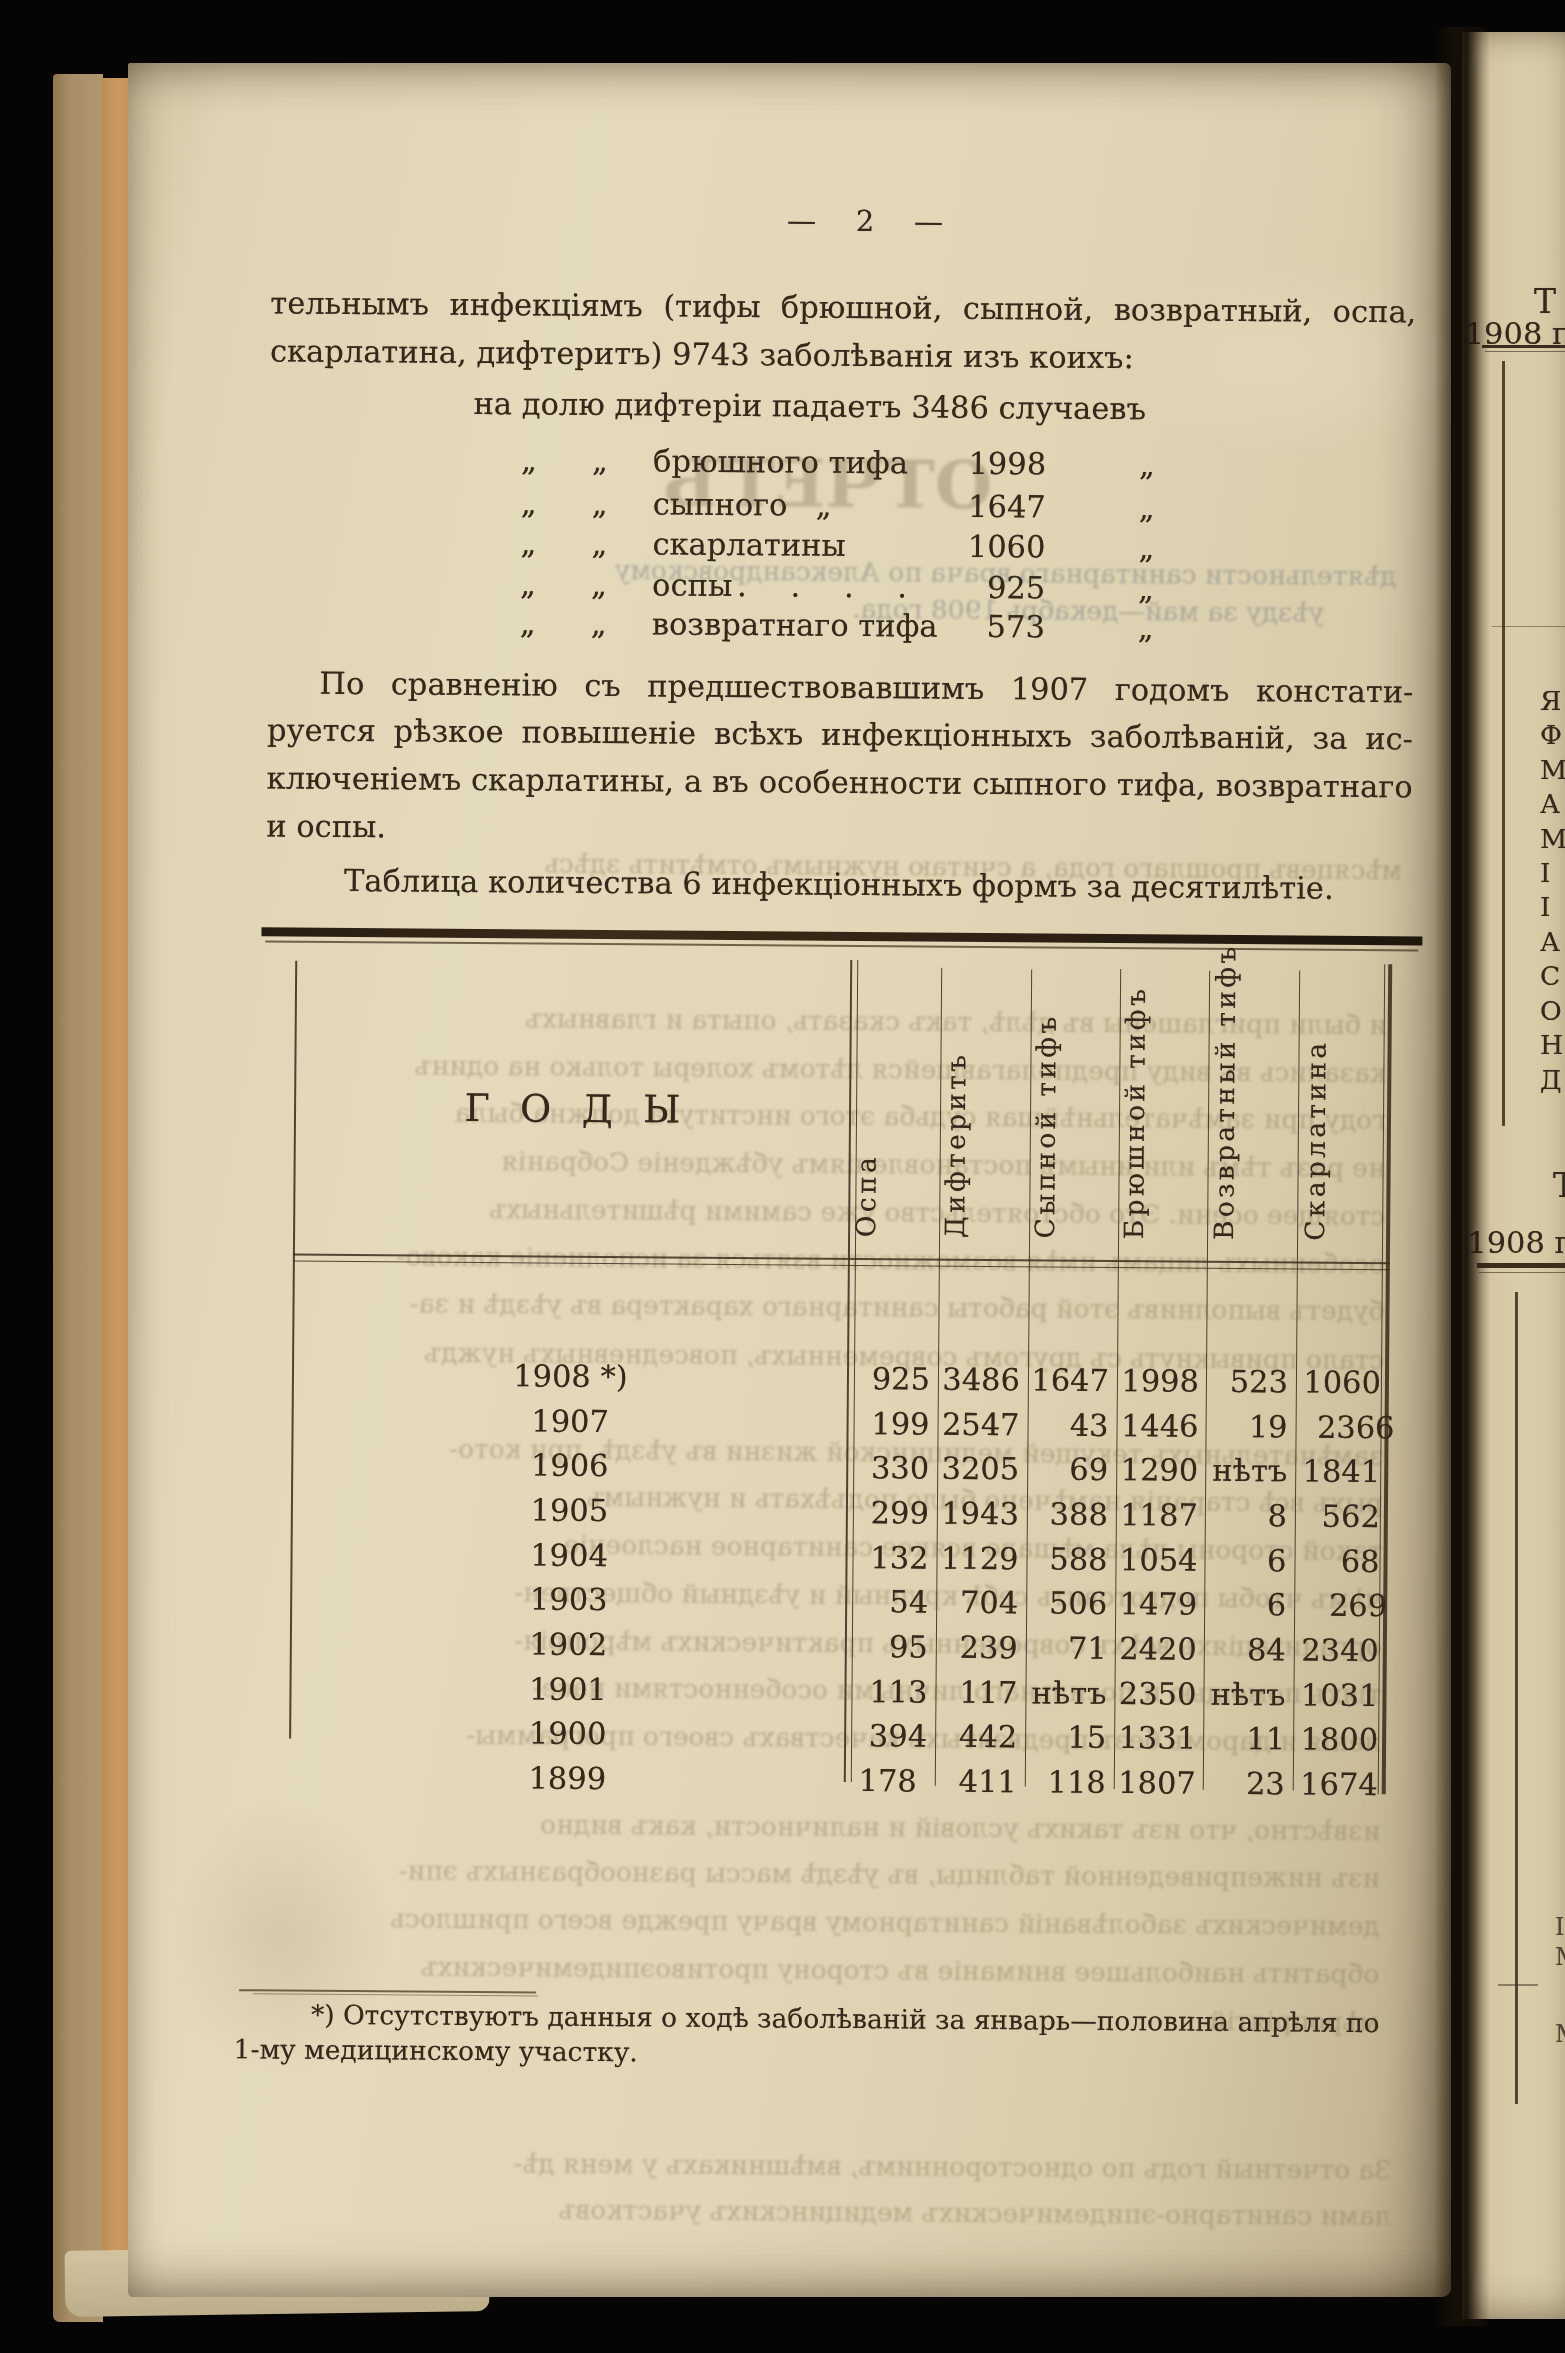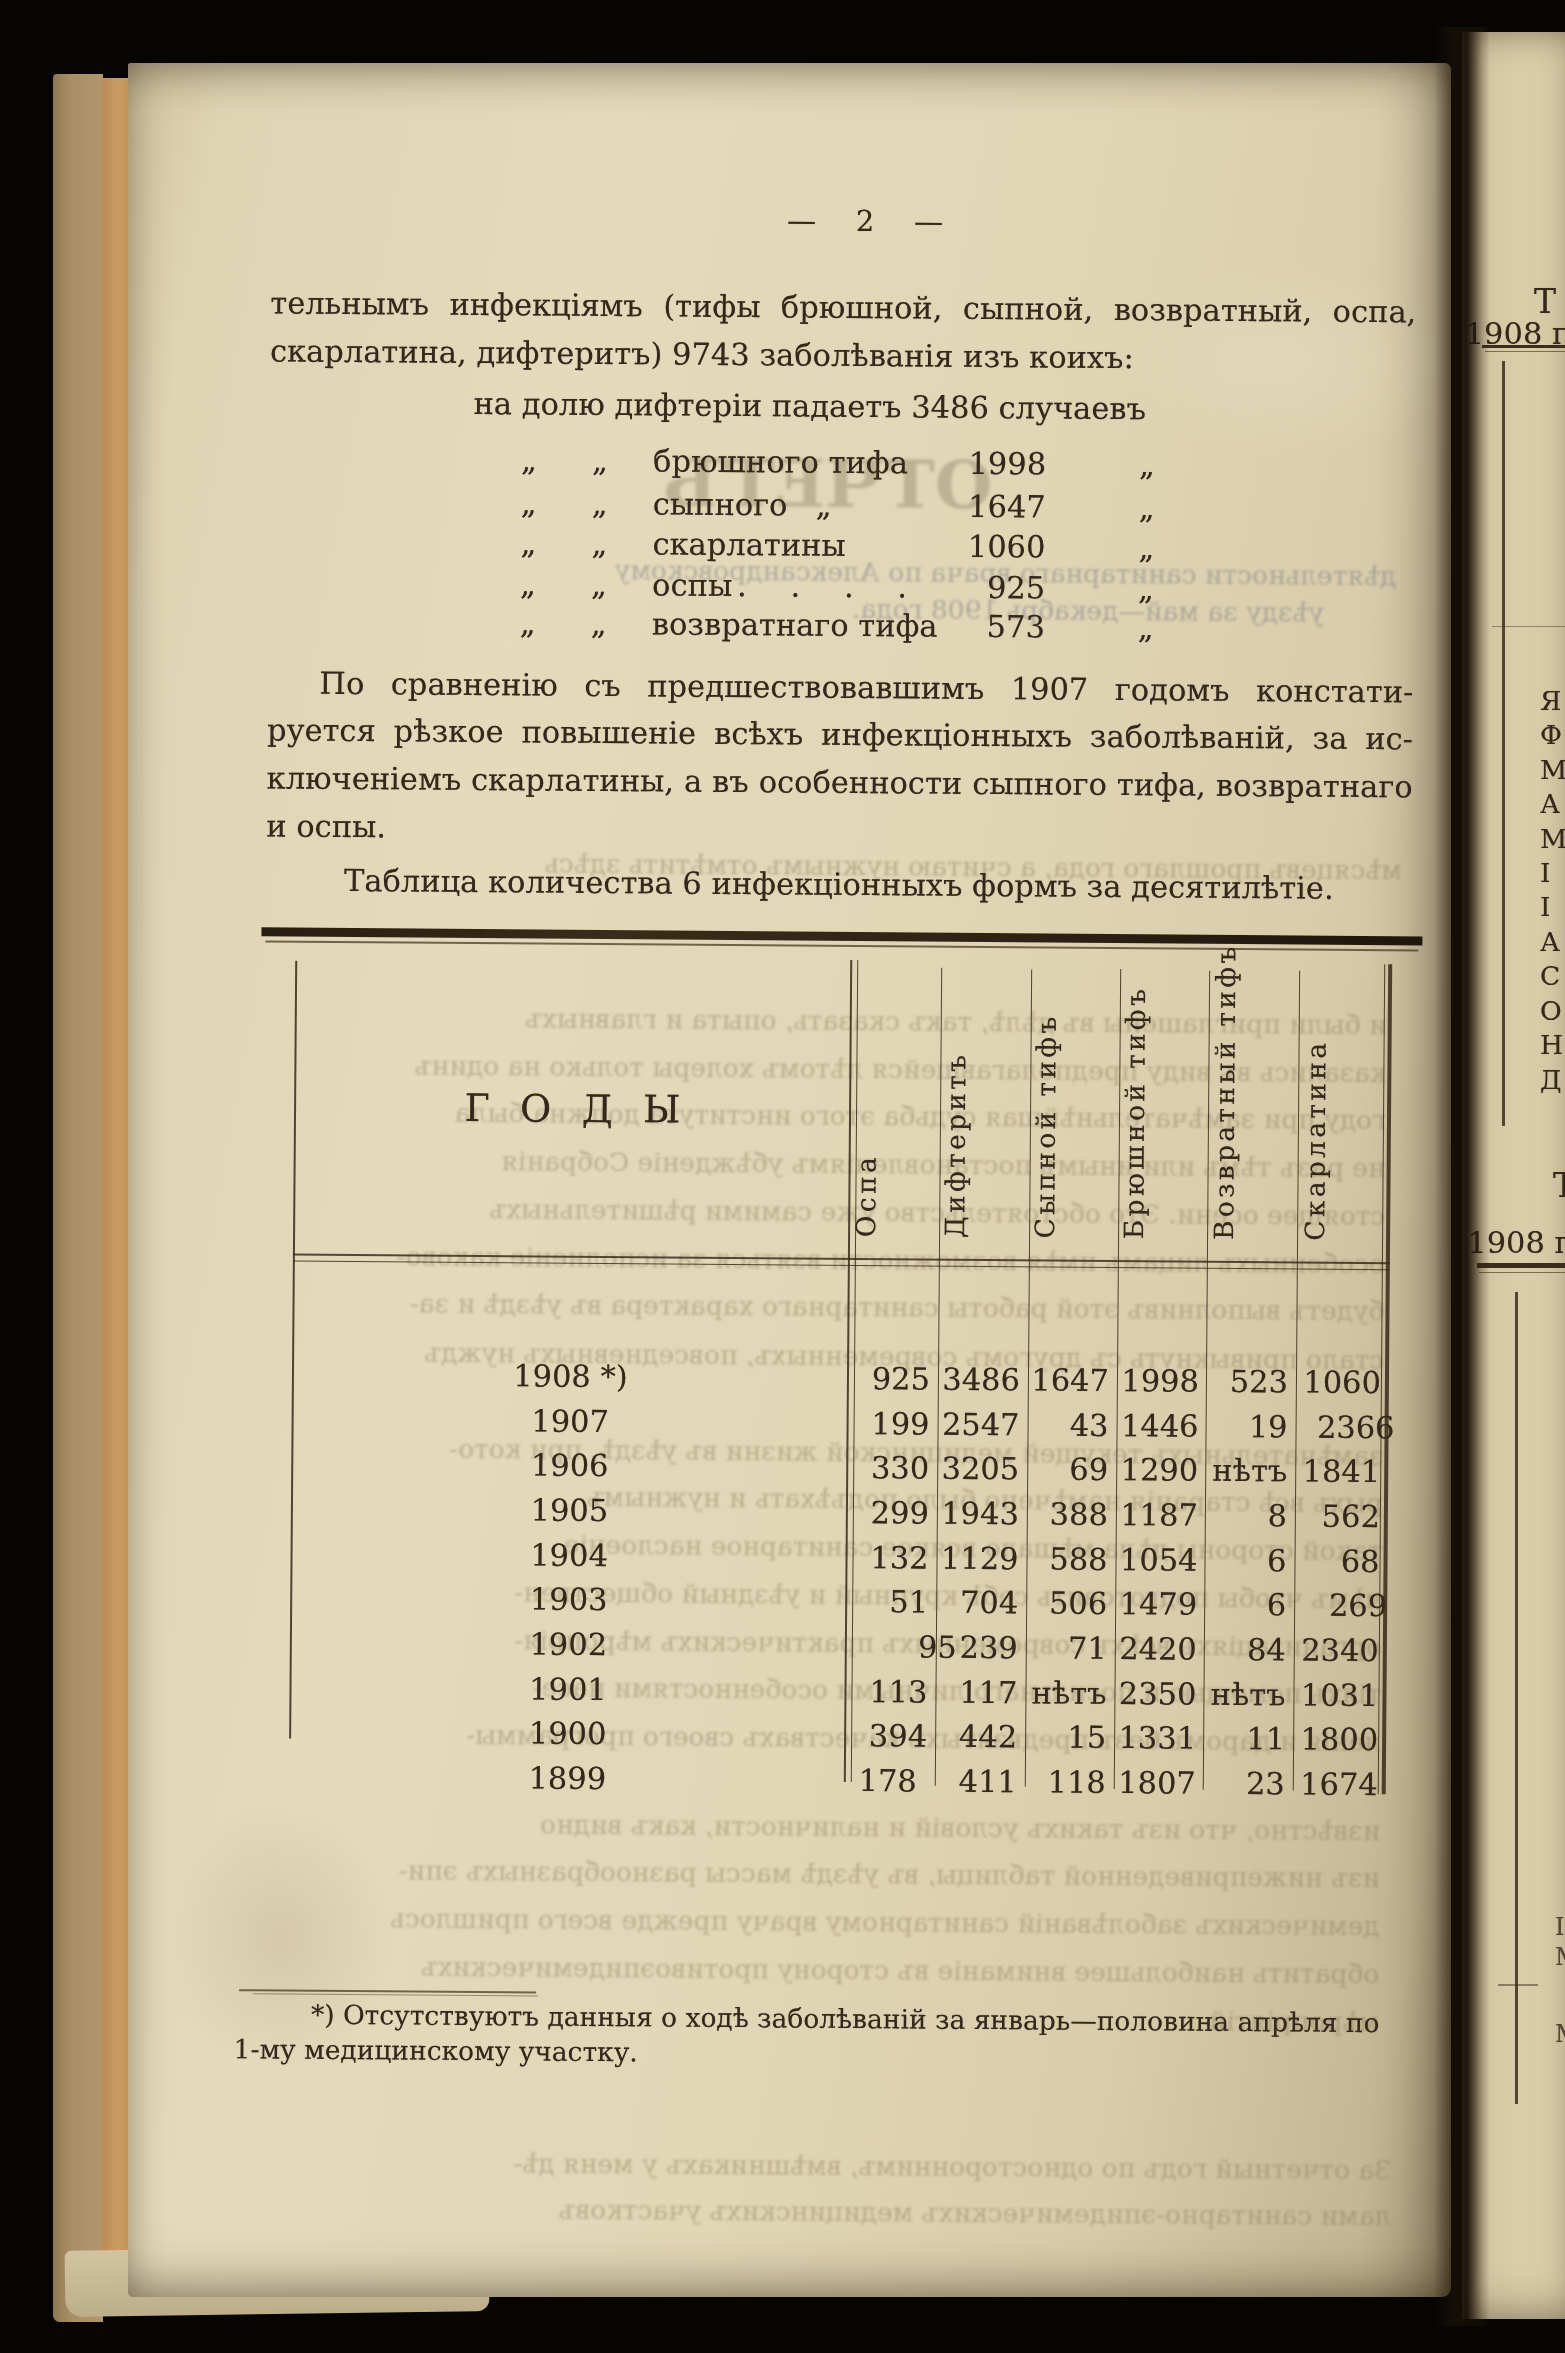--- a/index.html
+++ b/index.html
@@ -256,30 +256,30 @@
           <div class="tyear">1904</div>
           <div class="tval" style="left: 559px; width: 79px;">132</div>
           <div class="tval" style="left: 649px; width: 79px;">1129</div>
           <div class="tval" style="left: 738px; width: 79px;">588</div>
           <div class="tval" style="left: 828px; width: 79px;">1054</div>
           <div class="tval" style="left: 917px; width: 79px;">6</div>
           <div class="tval" style="left: 1007px; width: 82px;">68</div>
         </div>
         <div class="trow ink" style="top: 624px;">
           <div class="tyear">1903</div>
-          <div class="tval" style="left: 559px; width: 79px;">51</div>
+          <div class="tval" style="left: 559px; width: 79px;">54</div>
           <div class="tval" style="left: 649px; width: 79px;">704</div>
           <div class="tval" style="left: 738px; width: 79px;">506</div>
           <div class="tval" style="left: 828px; width: 79px;">1479</div>
           <div class="tval" style="left: 917px; width: 79px;">6</div>
           <div class="tval" style="left: 1007px; width: 90px;">269</div>
         </div>
         <div class="trow ink" style="top: 669px;">
           <div class="tyear">1902</div>
-          <div class="tval" style="left: 588px; width: 79px;">95</div>
+          <div class="tval" style="left: 559px; width: 79px;">95</div>
           <div class="tval" style="left: 649px; width: 79px;">239</div>
           <div class="tval" style="left: 738px; width: 79px;">71</div>
           <div class="tval" style="left: 828px; width: 79px;">2420</div>
           <div class="tval" style="left: 917px; width: 79px;">84</div>
           <div class="tval" style="left: 1007px; width: 82px;">2340</div>
         </div>
         <div class="trow ink" style="top: 714px;">
           <div class="tyear">1901</div>
           <div class="tval" style="left: 559px; width: 79px;">113</div>
           <div class="tval" style="left: 649px; width: 79px;">117</div>

